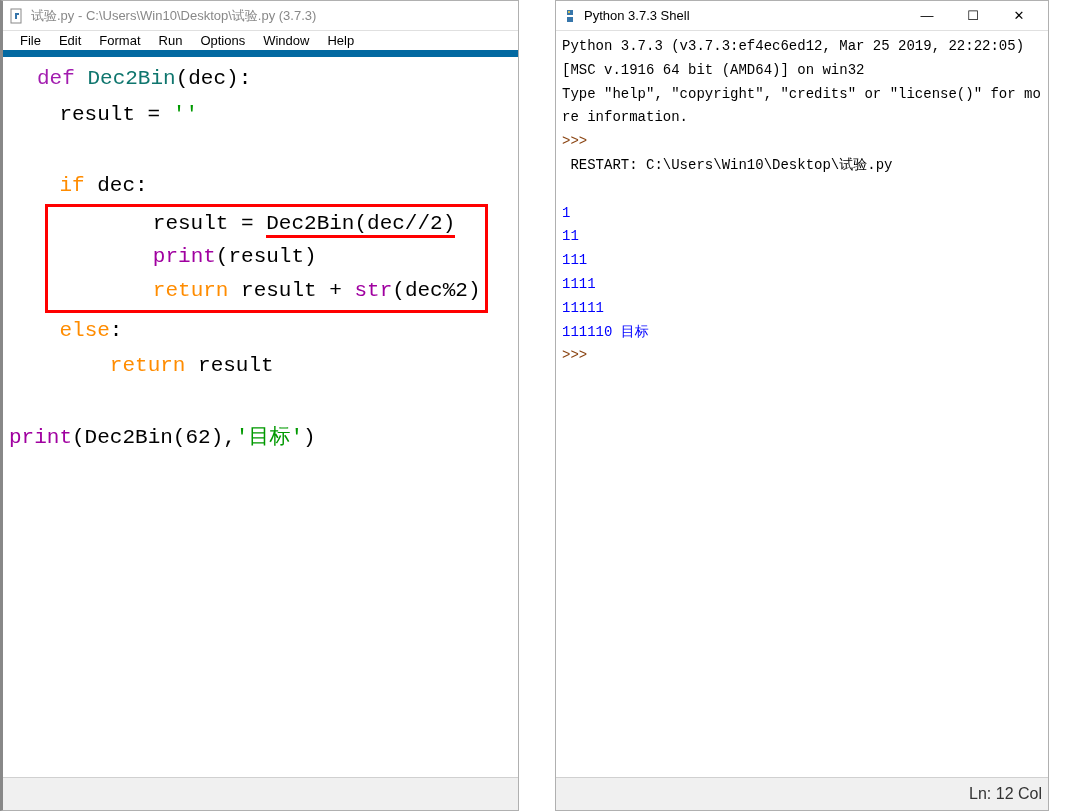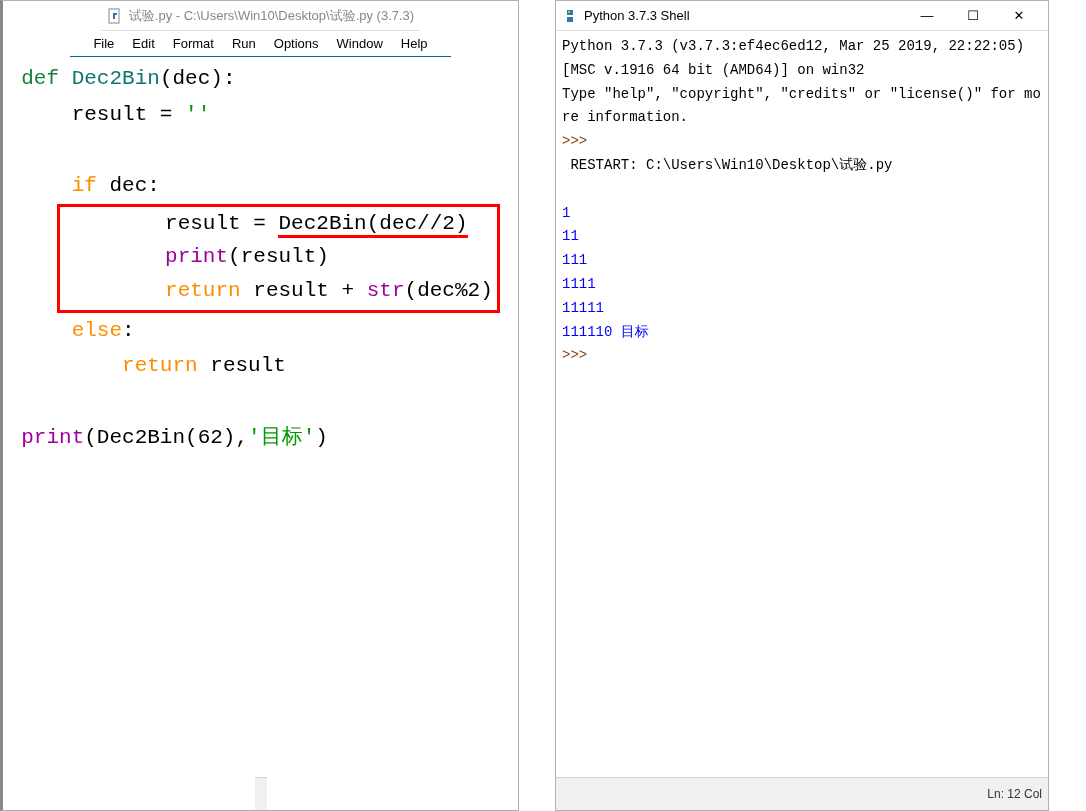--- a/index.html
+++ b/index.html
@@ -11,21 +11,21 @@
     height: 811px;
     overflow: hidden;
     display: flex;
   }
   .window {
     display: flex;
     flex-direction: column;
     border: 1px solid #b0b0b0;
     background: #fff;
   }
-  .editor-window { width: 519px; height: 811px; border-left: 3px solid #888; align-items: center;}
+  .editor-window { width: 519px; height: 811px; border-left: 3px solid #888;}
   .shell-window  { width: 494px; height: 811px; margin-left: 36px; }
   .titlebar {
     height: 30px;
     background: #fff;
     display: flex;
     align-items: center;
     padding: 0 6px;
     border-bottom: 1px solid #e0e0e0;
   }
   .title-icon {
@@ -47,23 +47,23 @@
   .win-btn {
     width: 46px; height: 30px;
     display:flex; align-items:center; justify-content:center;
     color:#000;
   }
   .menubar {
     height: 26px;
     display: flex;
     align-items: center;
     gap: 2px;
-    padding: 0 15px;
+    padding: 0 9px;
     background: #fff;
-    border-bottom: 1px solid #0369a1;
+    border-bottom: 7px solid #0369a1;
   }
   .menubar span {
     padding: 2px 8px;
     color: #000;
     font-size: 13px;
   }
   .menubar .accel { text-decoration: underline; }
   .content {
     flex: 1;
     overflow: hidden;
@@ -71,21 +71,21 @@
     position:relative;
   }
   pre.code {
     font-family: "Courier New", monospace;
     font-size: 21px;
     line-height: 1.7;
     padding: 4px 6px;
     white-space: pre;
     color:#000;
   }
-  .kw-def    { color: #15803d; }
+  .kw-def    { color: #a21caf; margin-left: 28px; }
   .kw-if     { color: #ff8c00; }
   .kw-else   { color: #ff8c00; }
   .kw-return { color: #ff8c00; }
   .fn-name   { color: #0f766e; }
   .builtin   { color: #a000a0; }
   .str       { color: #009900; }
   .redbox {
     border: 3px solid #ff0000;
     display: inline-block;
     padding: 0 4px 2px 4px;
@@ -107,21 +107,21 @@
   }
   .prompt { color: #8B4513; }
   .out    { color: #0000ff; }
   .statusbar {
     height: 20px;
     background:#f0f0f0;
     border-top:1px solid #d0d0d0;
     display:flex;
     align-items:center;
     justify-content:flex-end;
-    font-size:12px;
+    font-size:16px;
     color:#333;
     padding: 16px 6px;
   }
   .statusbar.editor { justify-content:flex-start; }
 </style>
 </head>
 <body>
 
 <div class="window editor-window">
   <div class="titlebar">

